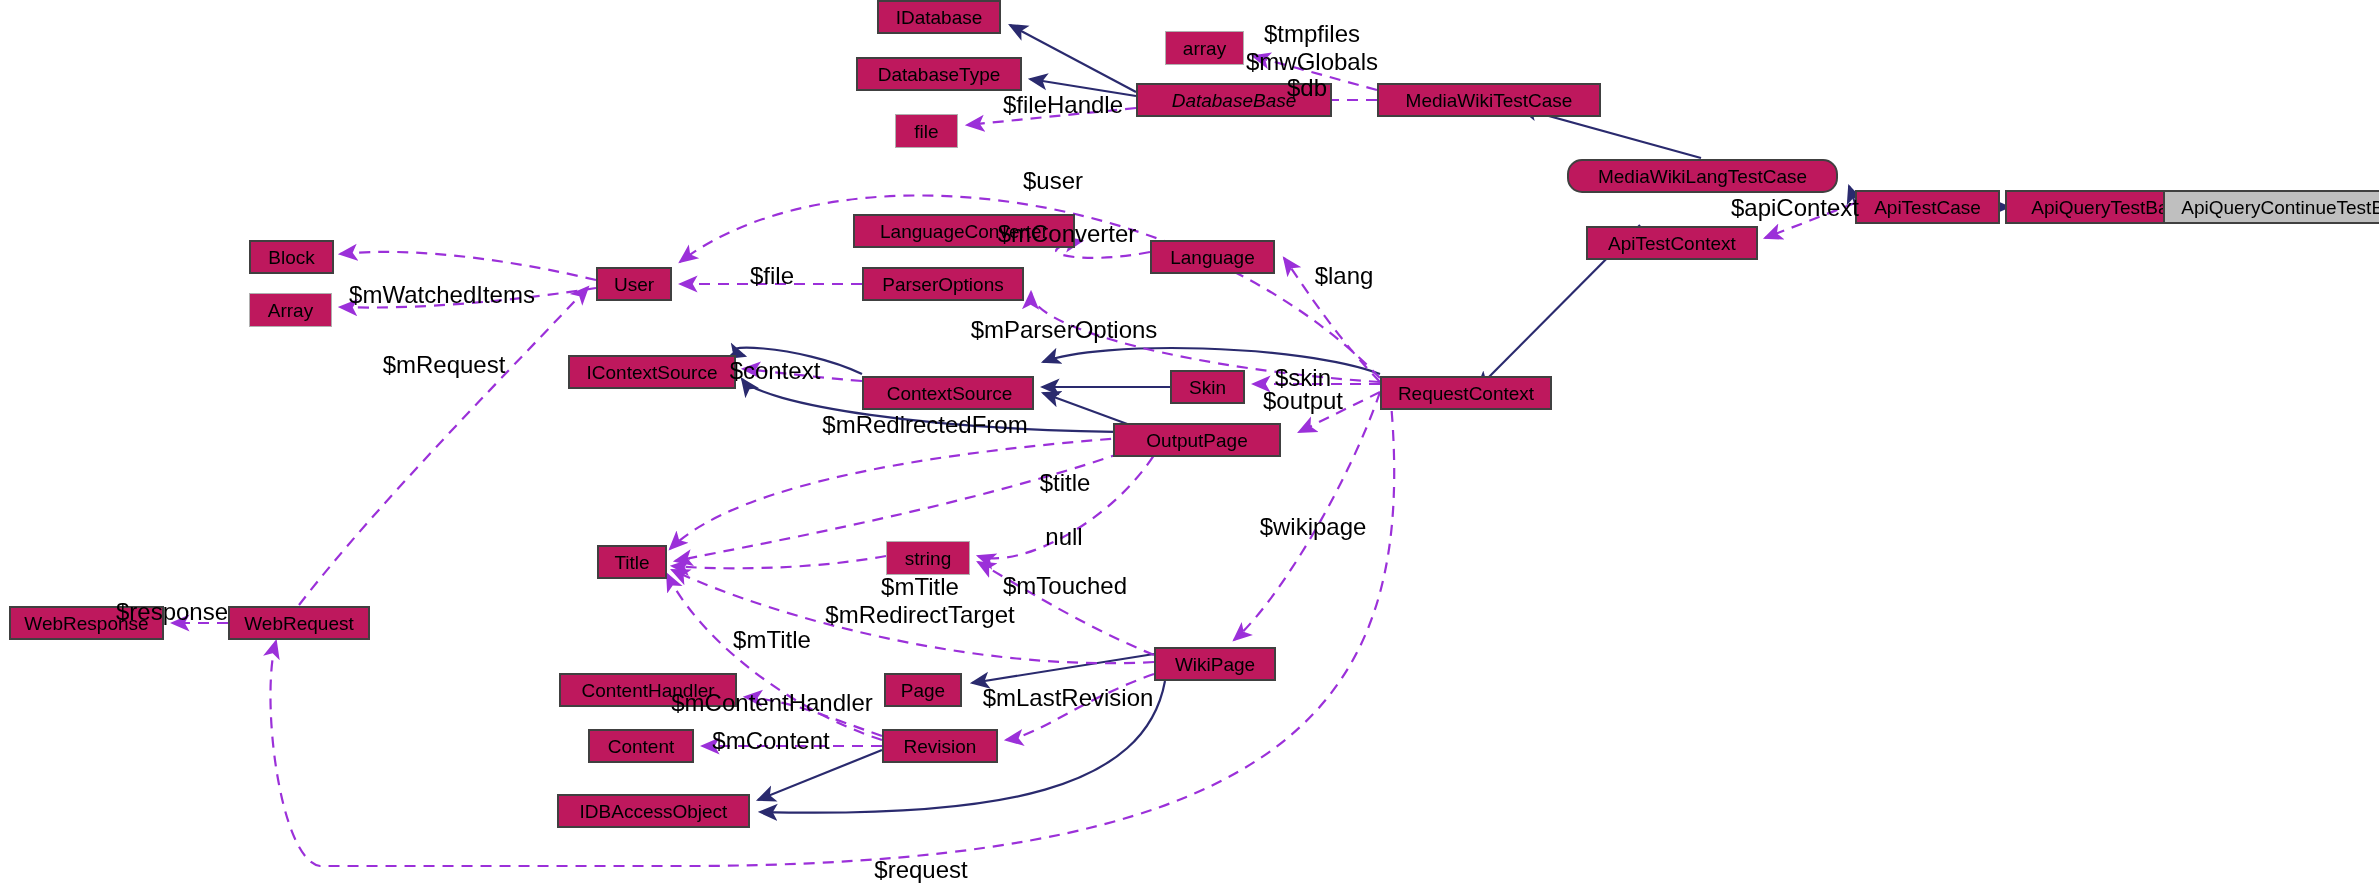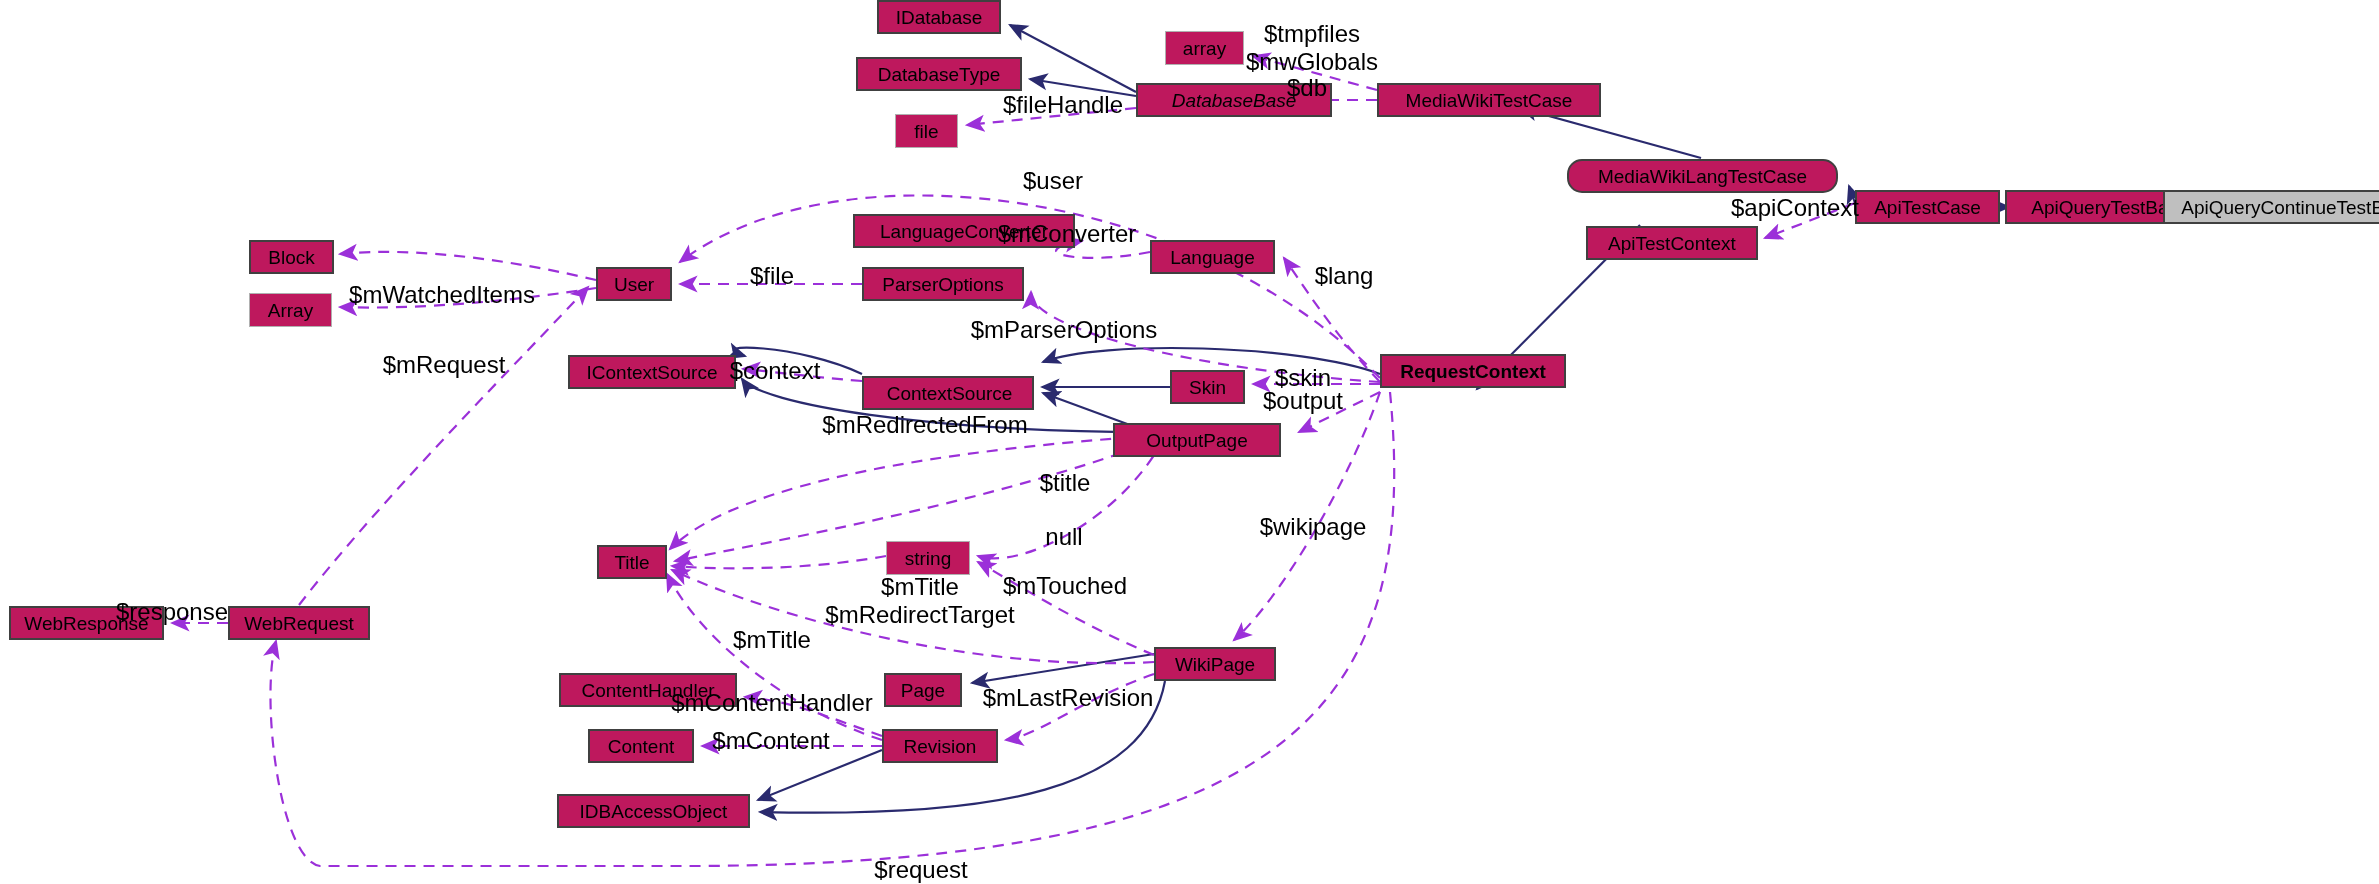--- a/index.html
+++ b/index.html
@@ -228,21 +228,21 @@
       </div>
       <div class="node solid" style="left: 568px; top: 355px; width: 168px;">
         <span>IContextSource</span>
       </div>
       <div class="node solid" style="left: 862px; top: 376px; width: 172px; padding-left: 12px;">
         <span>ContextSource</span>
       </div>
       <div class="node solid" style="left: 1170px; top: 370px; width: 75px;">
         <span>Skin</span>
       </div>
-      <div class="node solid" style="left: 1380px; top: 354px; width: 186px; font-weight: bold;">
+      <div class="node solid" style="left: 1380px; top: 376px; width: 172px;">
         <span>RequestContext</span>
       </div>
       <div class="node solid" style="left: 1113px; top: 423px; width: 168px; text-align: right;">
         <span>OutputPage</span>
       </div>
       <div class="node solid" style="left: 597px; top: 545px; width: 70px;">
         <span>Title</span>
       </div>
       <div class="node faint" style="left: 886px; top: 541px; width: 84px;">
         <span>string</span>

